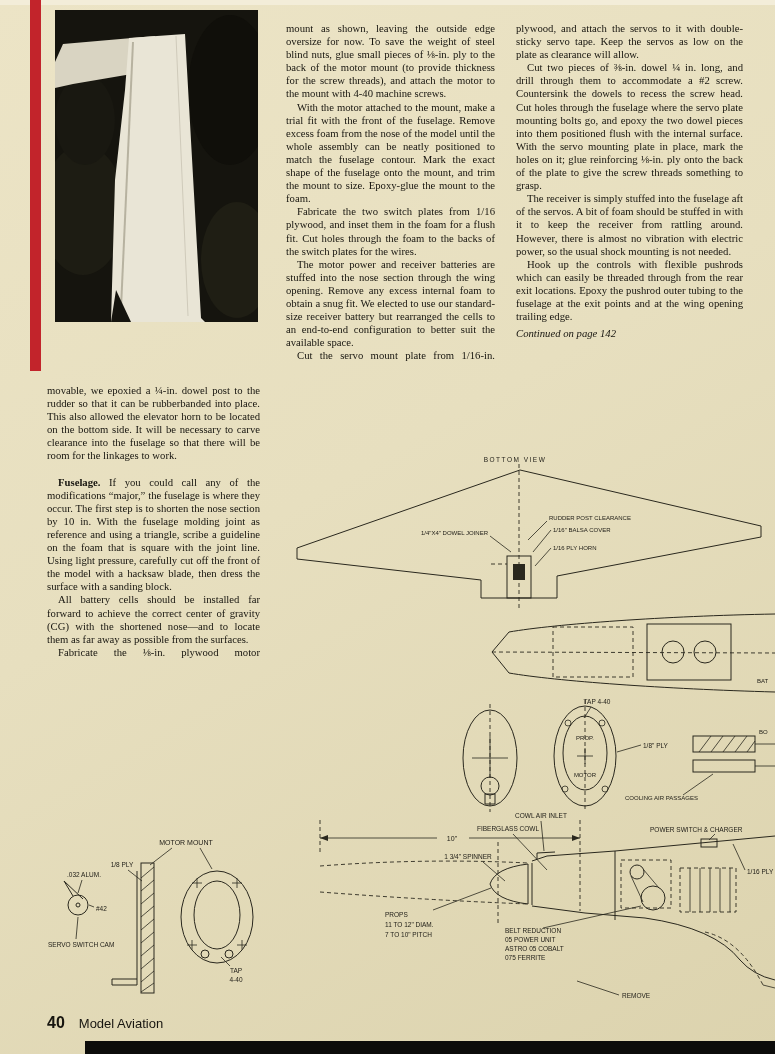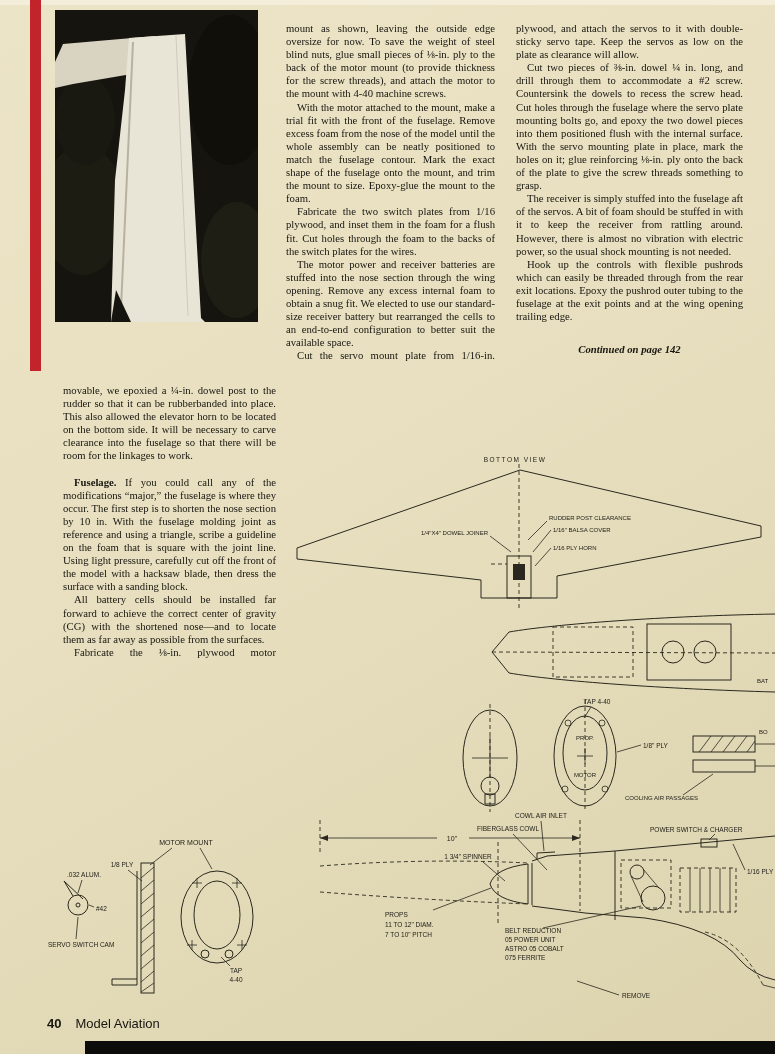--- a/index.html
+++ b/index.html
@@ -11,35 +11,35 @@
   .red-stripe{position:absolute;left:30px;top:0;width:11px;height:371px;background:#c2242b;}
   .photo{position:absolute;left:55px;top:10px;width:203px;height:312px;background:#15140e;}
   .caption{position:absolute;left:47px;top:329px;width:213px;
            font-family:"Liberation Sans",sans-serif;font-weight:bold;
            font-size:9.3px;line-height:11px;text-align:justify;}
   .col{position:absolute;font-size:10.7px;line-height:13.1px;text-align:justify;}
   .col p{margin:0;text-indent:11px;}
   .col p.noindent{text-indent:0;}
   .col p.section{margin-top:13px;}
   .col p.cont{text-align-last:justify;}
-  .col1{left:63px;top:384px;width:213px;}
+  .col1{left:47px;top:384px;width:213px;}
   .col2{left:286px;top:22px;width:209px;}
   .col3{left:516px;top:22px;width:227px;}
-  .continued{margin-top:20px;text-align:center;font-style:italic;font-weight:bold;font-size:10.7px;}
+  .continued{margin-top:4px;text-align:left;font-style:italic;font-weight:normal;font-size:10.7px;}
   .diagram{position:absolute;overflow:hidden;}
   .mm-svg{left:40px;top:833px;}
   .main-svg{left:285px;top:440px;}
   svg .ln{stroke:#2a281e;stroke-width:1;fill:none;}
   svg .thin{stroke:#2a281e;stroke-width:0.8;fill:none;}
   svg .dash{stroke:#2a281e;stroke-width:0.9;fill:none;stroke-dasharray:4 3;}
   svg text{fill:#23211a;stroke:none;font-family:"Liberation Sans",sans-serif;}
   .t6{font-size:6px;} .t65{font-size:6.5px;} .t7{font-size:7px;}
   .sp{letter-spacing:1.5px;}
   .footer{position:absolute;left:47px;top:1014px;font-family:"Liberation Sans",sans-serif;}
-  .footer .num{font-weight:bold;font-size:13px;}
+  .footer .num{font-weight:bold;font-size:16px;}
   .footer .mag{font-size:13px;margin-left:14px;font-weight:normal;}
   .bottom-bar{position:absolute;left:85px;right:0;bottom:0;height:13px;background:#0c0c0a;}
 </style>
 </head>
 <body>
 
 <div class="page">
   <div class="top-strip"></div>
   <div class="red-stripe"></div>
 

